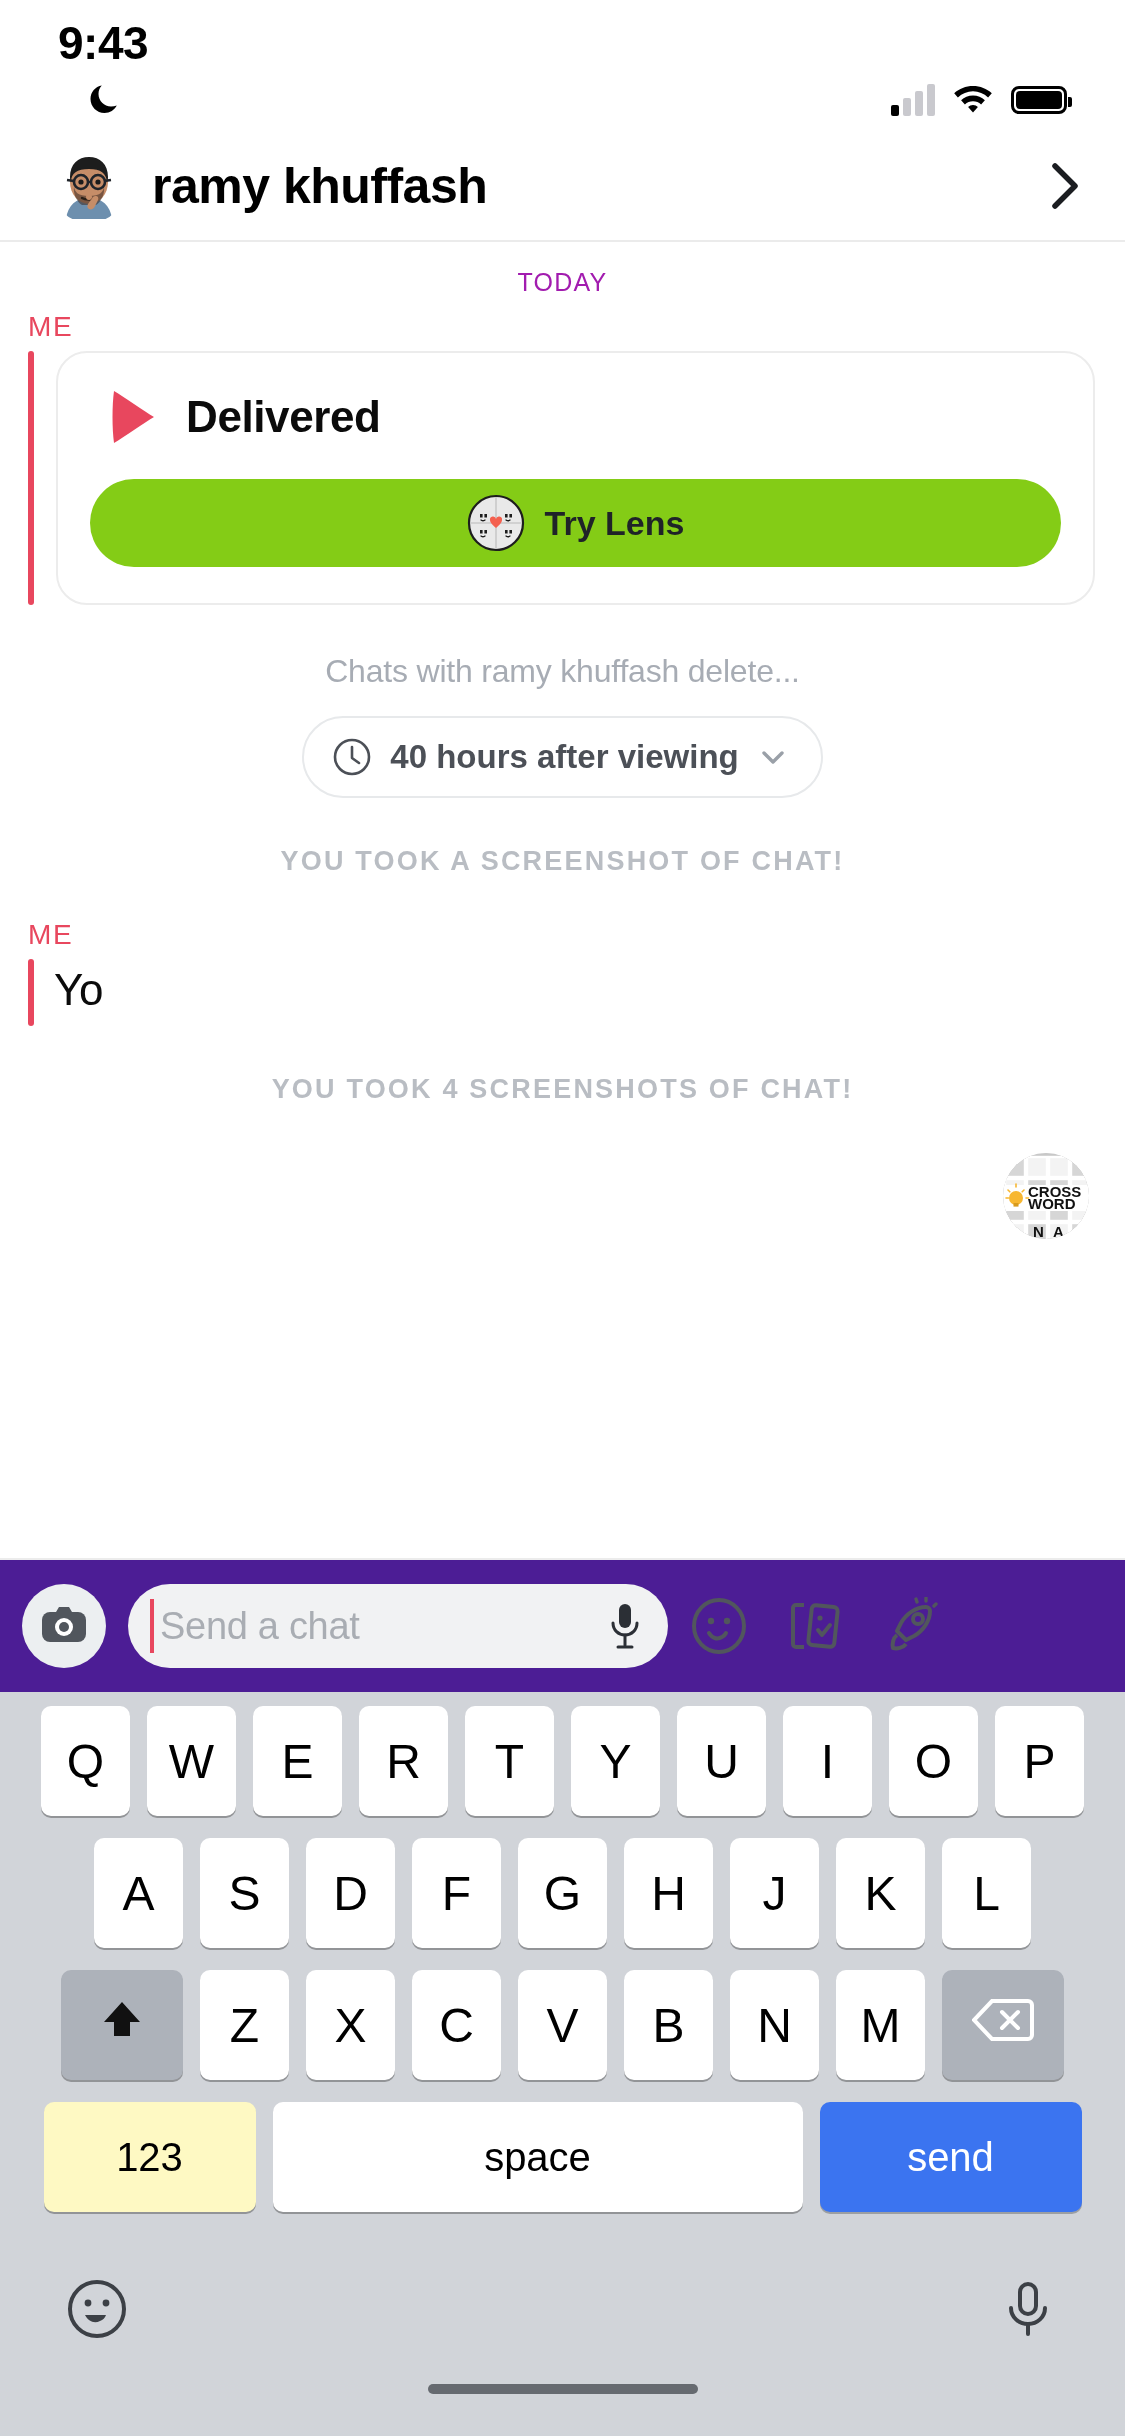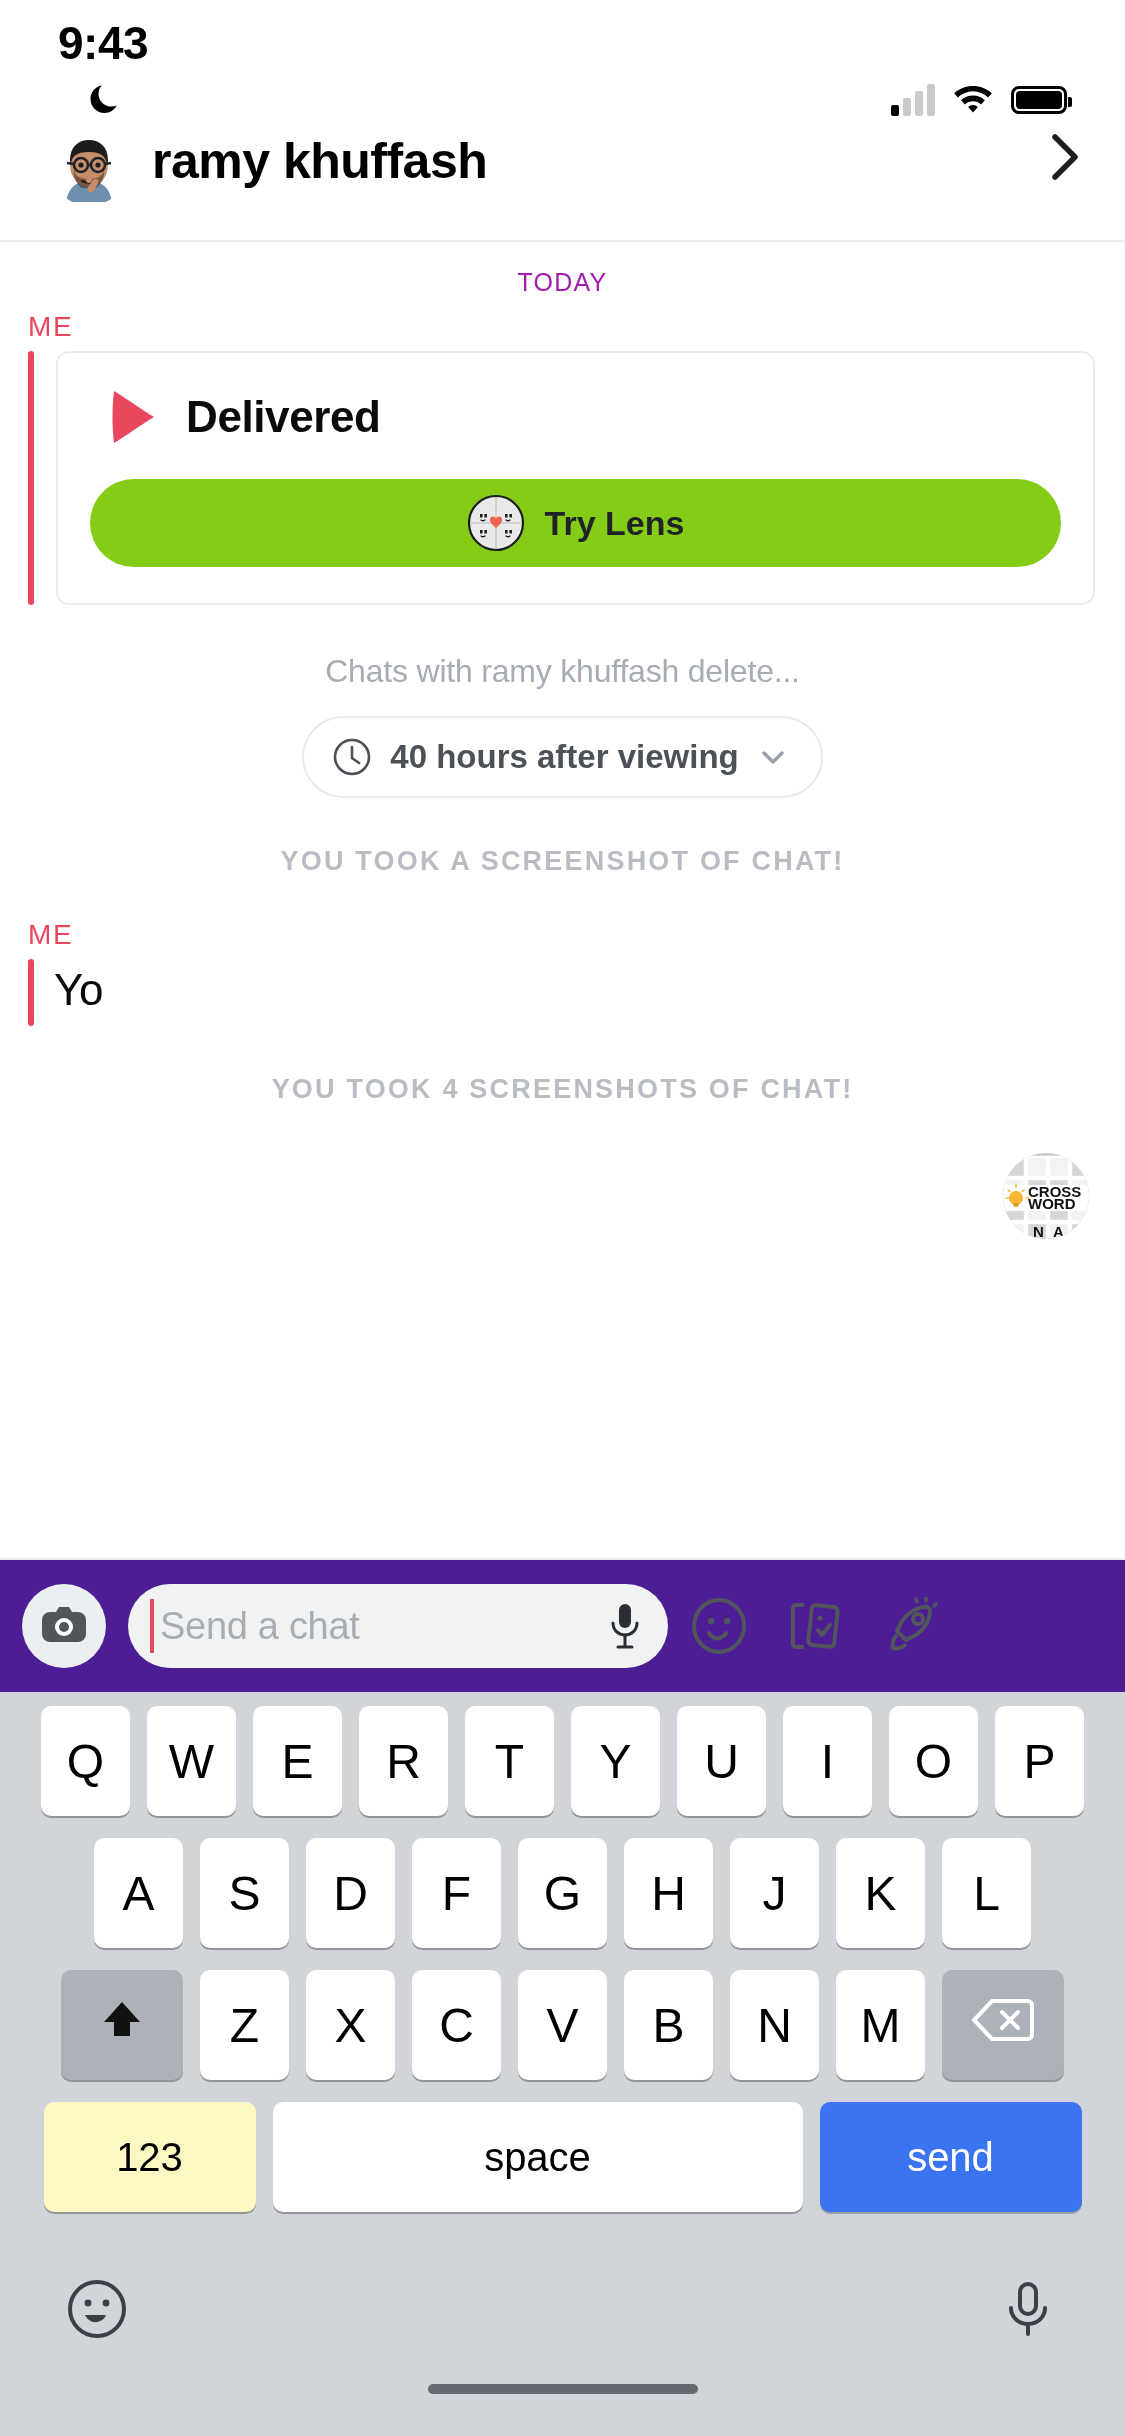--- a/index.html
+++ b/index.html
@@ -40,21 +40,21 @@
   }
   .battery::after {
     content: ""; position: absolute; right: -8px; top: 8px;
     width: 4px; height: 10px; background: #000; border-radius: 0 2px 2px 0;
   }
   .battery i { display: block; height: 100%; background: #000; border-radius: 4px; }
 
   
   .chat-header {
     height: 110px; flex: 0 0 auto;
-    display: flex; gap: 26px;
+    display: flex; align-items: center; gap: 26px;
     padding: 0 40px 0 52px;
     border-bottom: 2px solid #ebebeb;
   }
   .avatar {
     width: 74px; height: 74px; border-radius: 50%;
     overflow: hidden; flex: 0 0 auto; background: #fff;
   }
   .avatar svg { display: block; }
   .header-name {
     font-size: 50px; font-weight: 700; color: #000; flex: 1 1 auto;
@@ -78,21 +78,21 @@
   }
   .me-bar-wrap { position: relative; }
   .me-bar {
     position: absolute; left: 0; top: 0; bottom: 0;
     width: 6px; background: #e8475e; border-radius: 3px;
   }
 
   
   .snap-card {
     margin-left: 28px; margin-right: 30px;
-    border: 2px solid #ececec; border-radius: 13px;
+    border: 2px solid #ececec; border-radius: 31px;
     background: #fff; padding: 34px 32px 36px 32px;
   }
   .delivered-row { display: flex; align-items: center; gap: 26px; padding-left: 18px; }
   .delivered-arrow { width: 52px; height: 60px; flex: 0 0 auto; }
   .delivered-text { font-size: 44px; font-weight: 700; color: #0b0b0b; letter-spacing: -0.4px; }
   .try-lens-btn {
     margin-top: 32px;
     background: #84cc16; border-radius: 44px; height: 88px;
     display: flex; align-items: center; justify-content: center; gap: 20px;
   }

